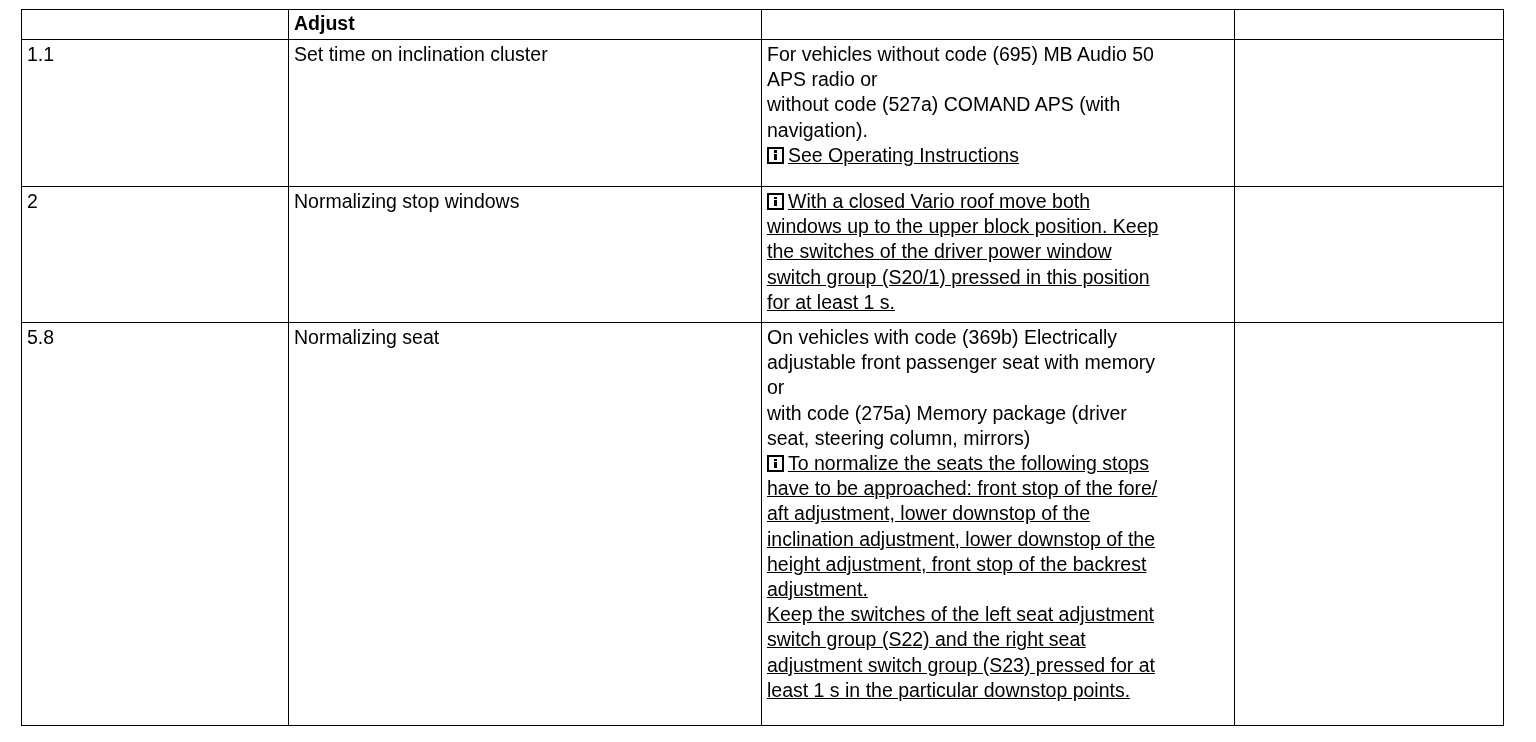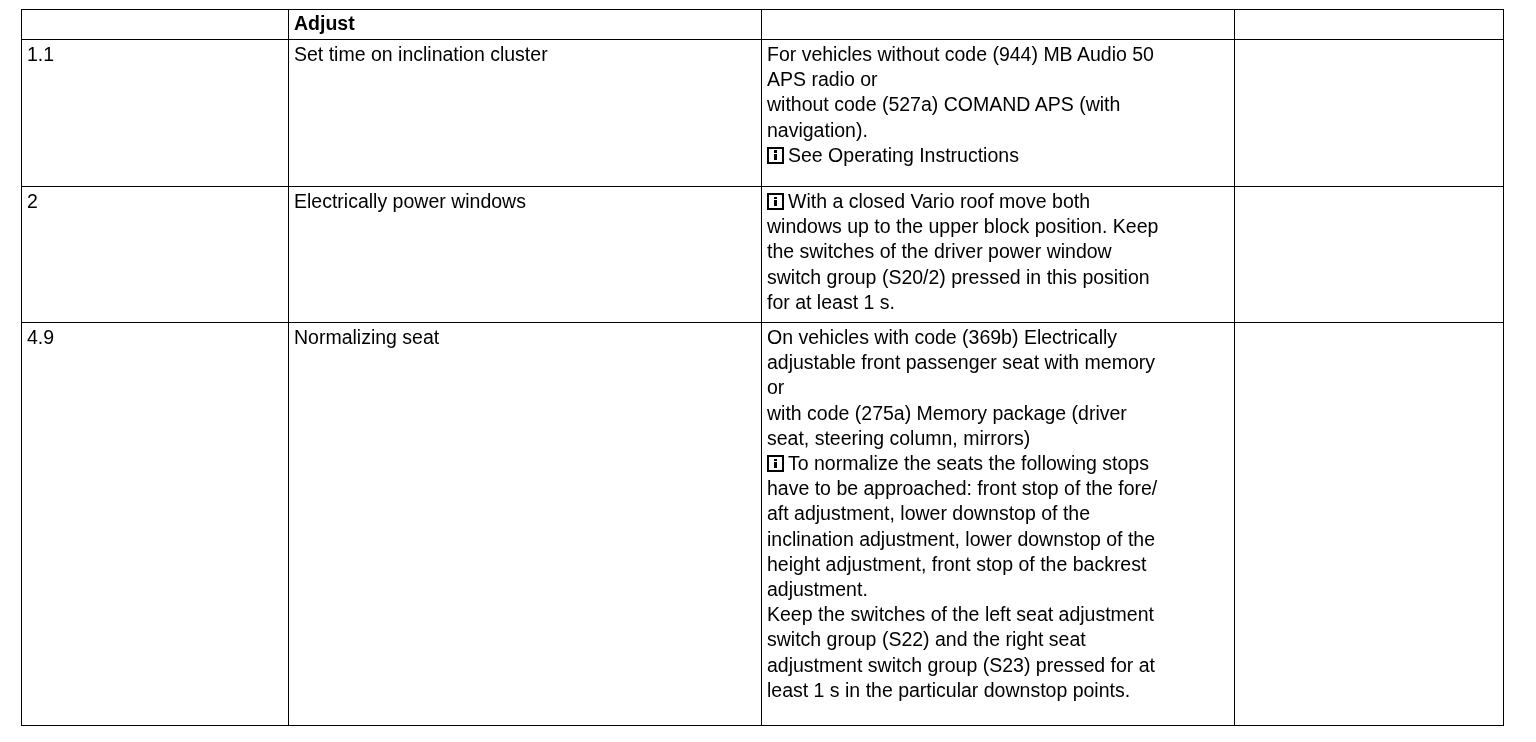--- a/index.html
+++ b/index.html
@@ -55,20 +55,21 @@
   tr.r2 td { height: 129px; }
   tr.r3 td { height: 396px; }
   .para {
     display: block;
     white-space: pre-line;
   }
   .note-para {
     display: block;
     white-space: pre-line;
     text-indent: 0;
+    text-decoration: underline;
   }
   .info-icon {
     display: inline-block;
     width: 17px;
     height: 17px;
     border: 2.2px solid #000000;
     background: #ffffff;
     position: relative;
     vertical-align: -2px;
     margin-right: 4px;
@@ -112,44 +113,44 @@
         <td></td>
         <td class="header-title">Adjust</td>
         <td></td>
         <td></td>
       </tr>
 
       <tr class="r1">
         <td>1.1</td>
         <td>Set time on inclination cluster</td>
         <td>
-          <span class="para">For vehicles without code (944) MB Audio 50
+          <span class="para">For vehicles without code (695) MB Audio 50
 APS radio or
 without code (527a) COMAND APS (with
 navigation).</span>
           <span class="note-para"><span class="info-icon"></span><span>See Operating Instructions</span></span>
         </td>
         <td class="empty-cell"></td>
       </tr>
 
       <tr class="r2">
         <td>2</td>
-        <td>Electrically power windows</td>
+        <td>Normalizing stop windows</td>
         <td>
           <span class="note-para"><span class="info-icon"></span><span>With a closed Vario roof move both
 windows up to the upper block position. Keep
 the switches of the driver power window
-switch group (S20/2) pressed in this position
+switch group (S20/1) pressed in this position
 for at least 1 s.</span></span>
         </td>
         <td class="empty-cell"></td>
       </tr>
 
       <tr class="r3">
-        <td>4.9</td>
+        <td>5.8</td>
         <td>Normalizing seat</td>
         <td>
           <span class="para">On vehicles with code (369b) Electrically
 adjustable front passenger seat with memory
 or
 with code (275a) Memory package (driver
 seat, steering column, mirrors)</span>
           <span class="note-para"><span class="info-icon"></span><span>To normalize the seats the following stops
 have to be approached: front stop of the fore/
 aft adjustment, lower downstop of the

